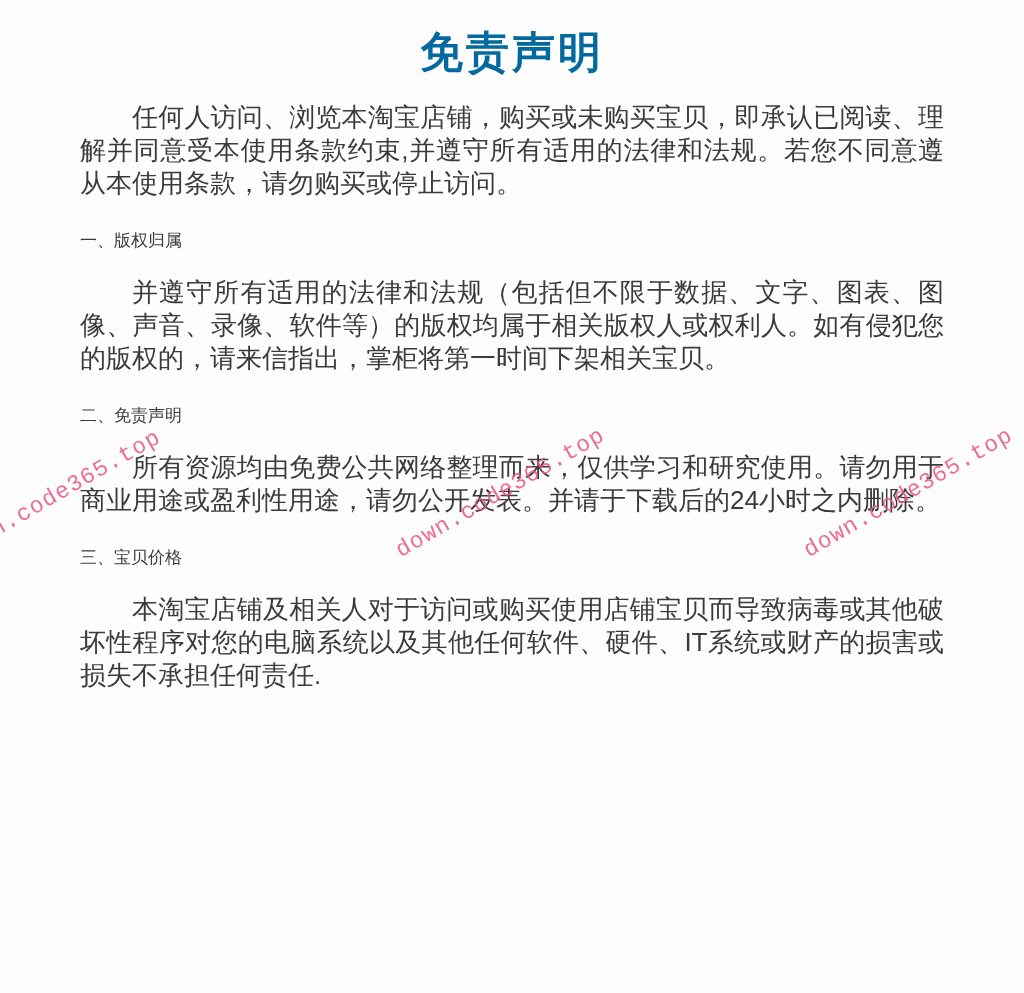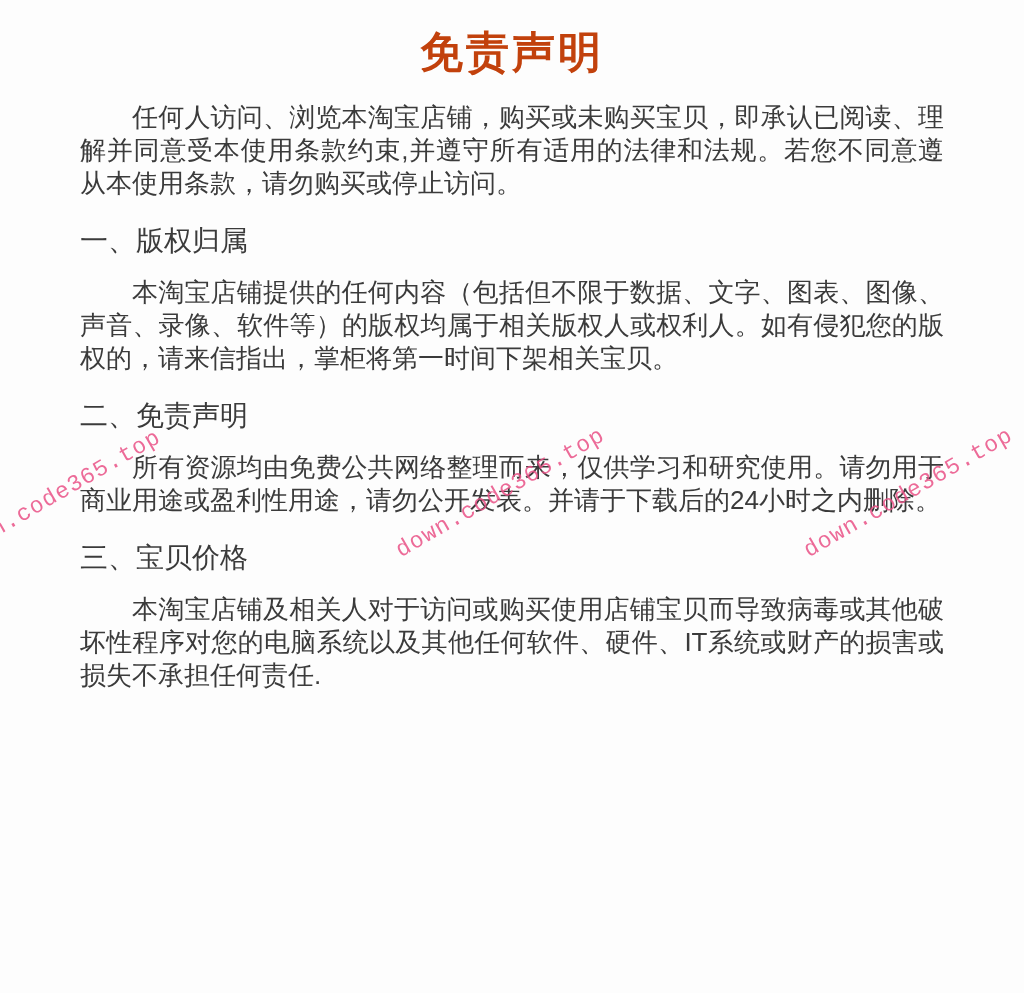--- a/index.html
+++ b/index.html
@@ -21,33 +21,33 @@
     z-index: 1;
     padding: 24px 80px 0 80px;
     color: #3b3b3b;
   }
   .doc-title {
     margin: 0 0 18px 0;
     text-align: center;
     font-size: 43px;
     font-weight: 700;
     letter-spacing: 3px;
-    color: #c2410c;
+    color: #0369a1;
   }
   .para {
     margin: 19px 0;
     font-size: 26px;
     line-height: 33px;
     text-indent: 2em;
     text-align: justify;
     color: #3b3b3b;
   }
   .sec-heading {
     margin: 24px 0 13px 0;
-    font-size: 28px;
+    font-size: 17px;
     line-height: 33px;
     font-weight: 400;
     color: #3b3b3b;
   }
   .watermark {
     position: absolute;
     z-index: 2;
     white-space: nowrap;
     font-family: "Liberation Mono", "DejaVu Sans Mono", monospace;
     font-size: 23px;
@@ -71,21 +71,21 @@
   <span class="watermark wm-right">down.code365.top</span>
 
   <div class="doc">
 
     <h1 class="doc-title">免责声明</h1>
 
     <p class="para">任何人访问、浏览本淘宝店铺，购买或未购买宝贝，即承认已阅读、理解并同意受本使用条款约束,并遵守所有适用的法律和法规。若您不同意遵从本使用条款，请勿购买或停止访问。</p>
 
     <div>
       <div class="sec-heading">一、版权归属</div>
-      <p class="para">本淘宝店铺提供的任何内容（包括但不限于数据、文字、图表、图像、声音、录像、软件等）的版权均属于相关版权人或权利人。如有侵犯您的版权的，请来信指出，掌柜将第一时间下架相关宝贝。</p>
+      <p class="para">并遵守所有适用的法律和法规（包括但不限于数据、文字、图表、图像、声音、录像、软件等）的版权均属于相关版权人或权利人。如有侵犯您的版权的，请来信指出，掌柜将第一时间下架相关宝贝。</p>
     </div>
 
     <div>
       <div class="sec-heading">二、免责声明</div>
       <p class="para">所有资源均由免费公共网络整理而来，仅供学习和研究使用。请勿用于商业用途或盈利性用途，请勿公开发表。并请于下载后的24小时之内删除。</p>
     </div>
 
     <div>
       <div class="sec-heading">三、宝贝价格</div>
     </div>

